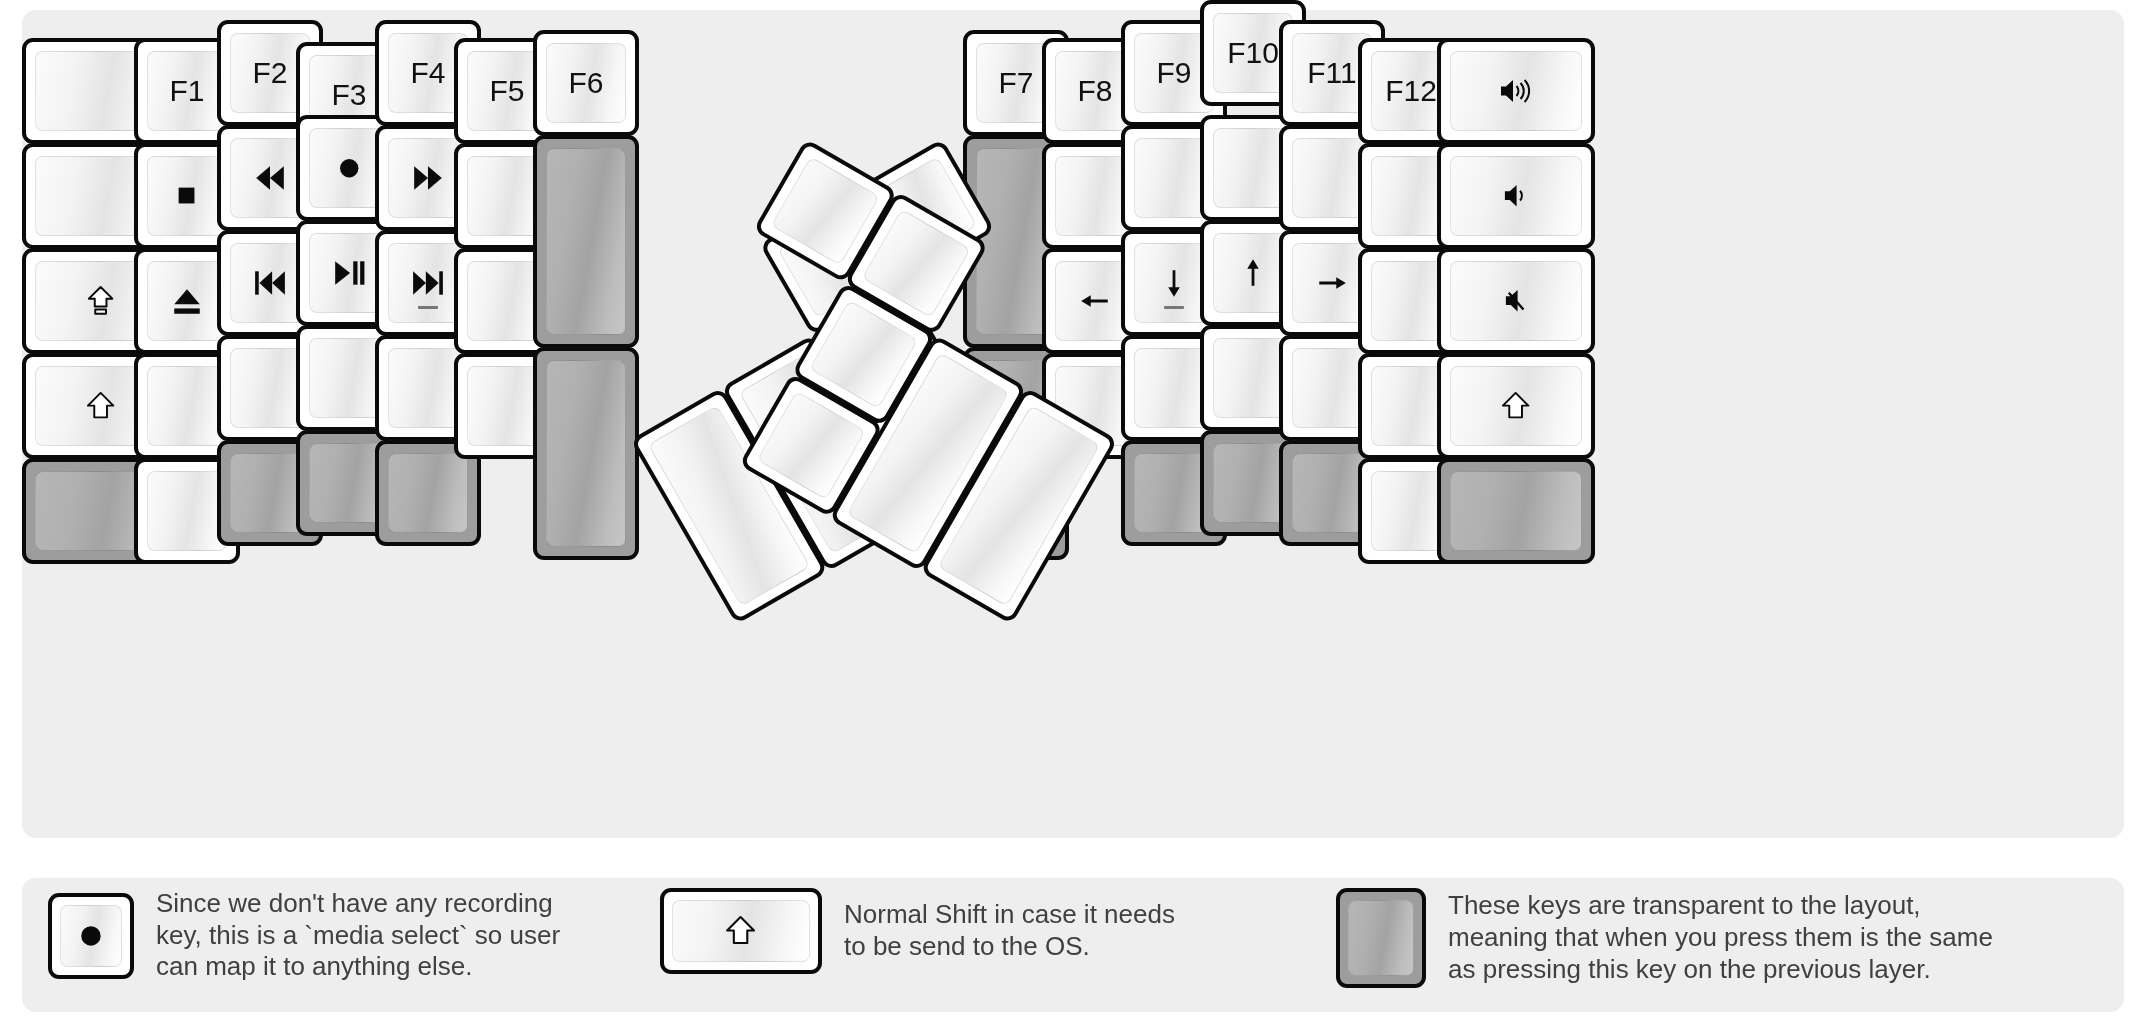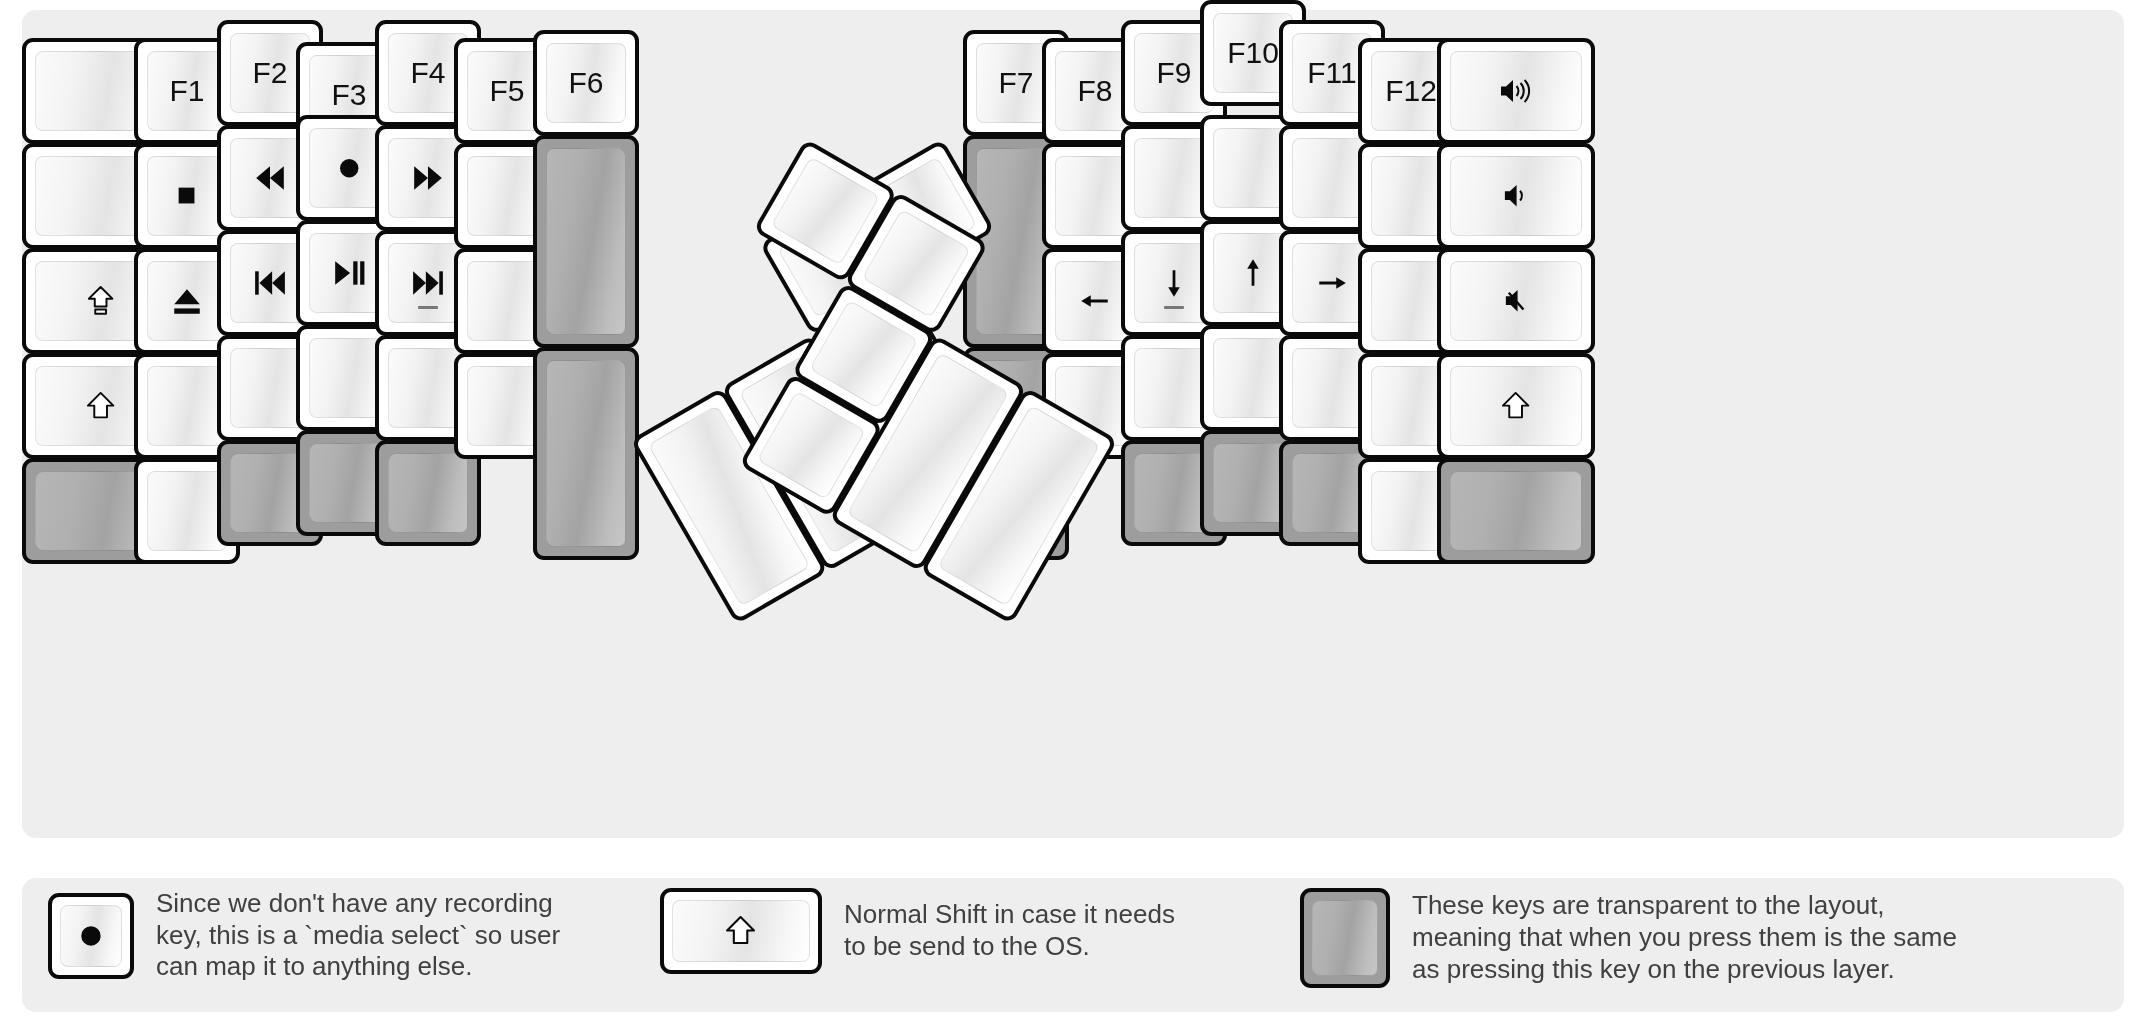--- a/index.html
+++ b/index.html
@@ -685,21 +685,21 @@
             <span class="glyph">
               <svg class="ico" width="33.120000000000005" height="33.120000000000005" viewBox="0 0 32 32" fill="#ffffff" stroke="#0a0a0a" stroke-width="2">
                 <polygon points="16,3 29,16 22.5,16 22.5,28 9.5,28 9.5,16 3,16" stroke-linejoin="round"></polygon>
               </svg>
             </span>
           </div>
         </div>
         <div class="legend-desc">Normal Shift in case it needs
 to be send to the OS.</div>
       </div>
-      <div class="legend-item" style="left: 1300px; top: 888px;">
+      <div class="legend-item" style="left: 1336px; top: 888px;">
         <div class="legend-key trans" style="width: 90px; height: 100px;">
           <div class="cap"></div>
         </div>
         <div class="legend-desc">These keys are transparent to the layout,
 meaning that when you press them is the same
 as pressing this key on the previous layer.</div>
       </div>
     </div>
 
 </div>

